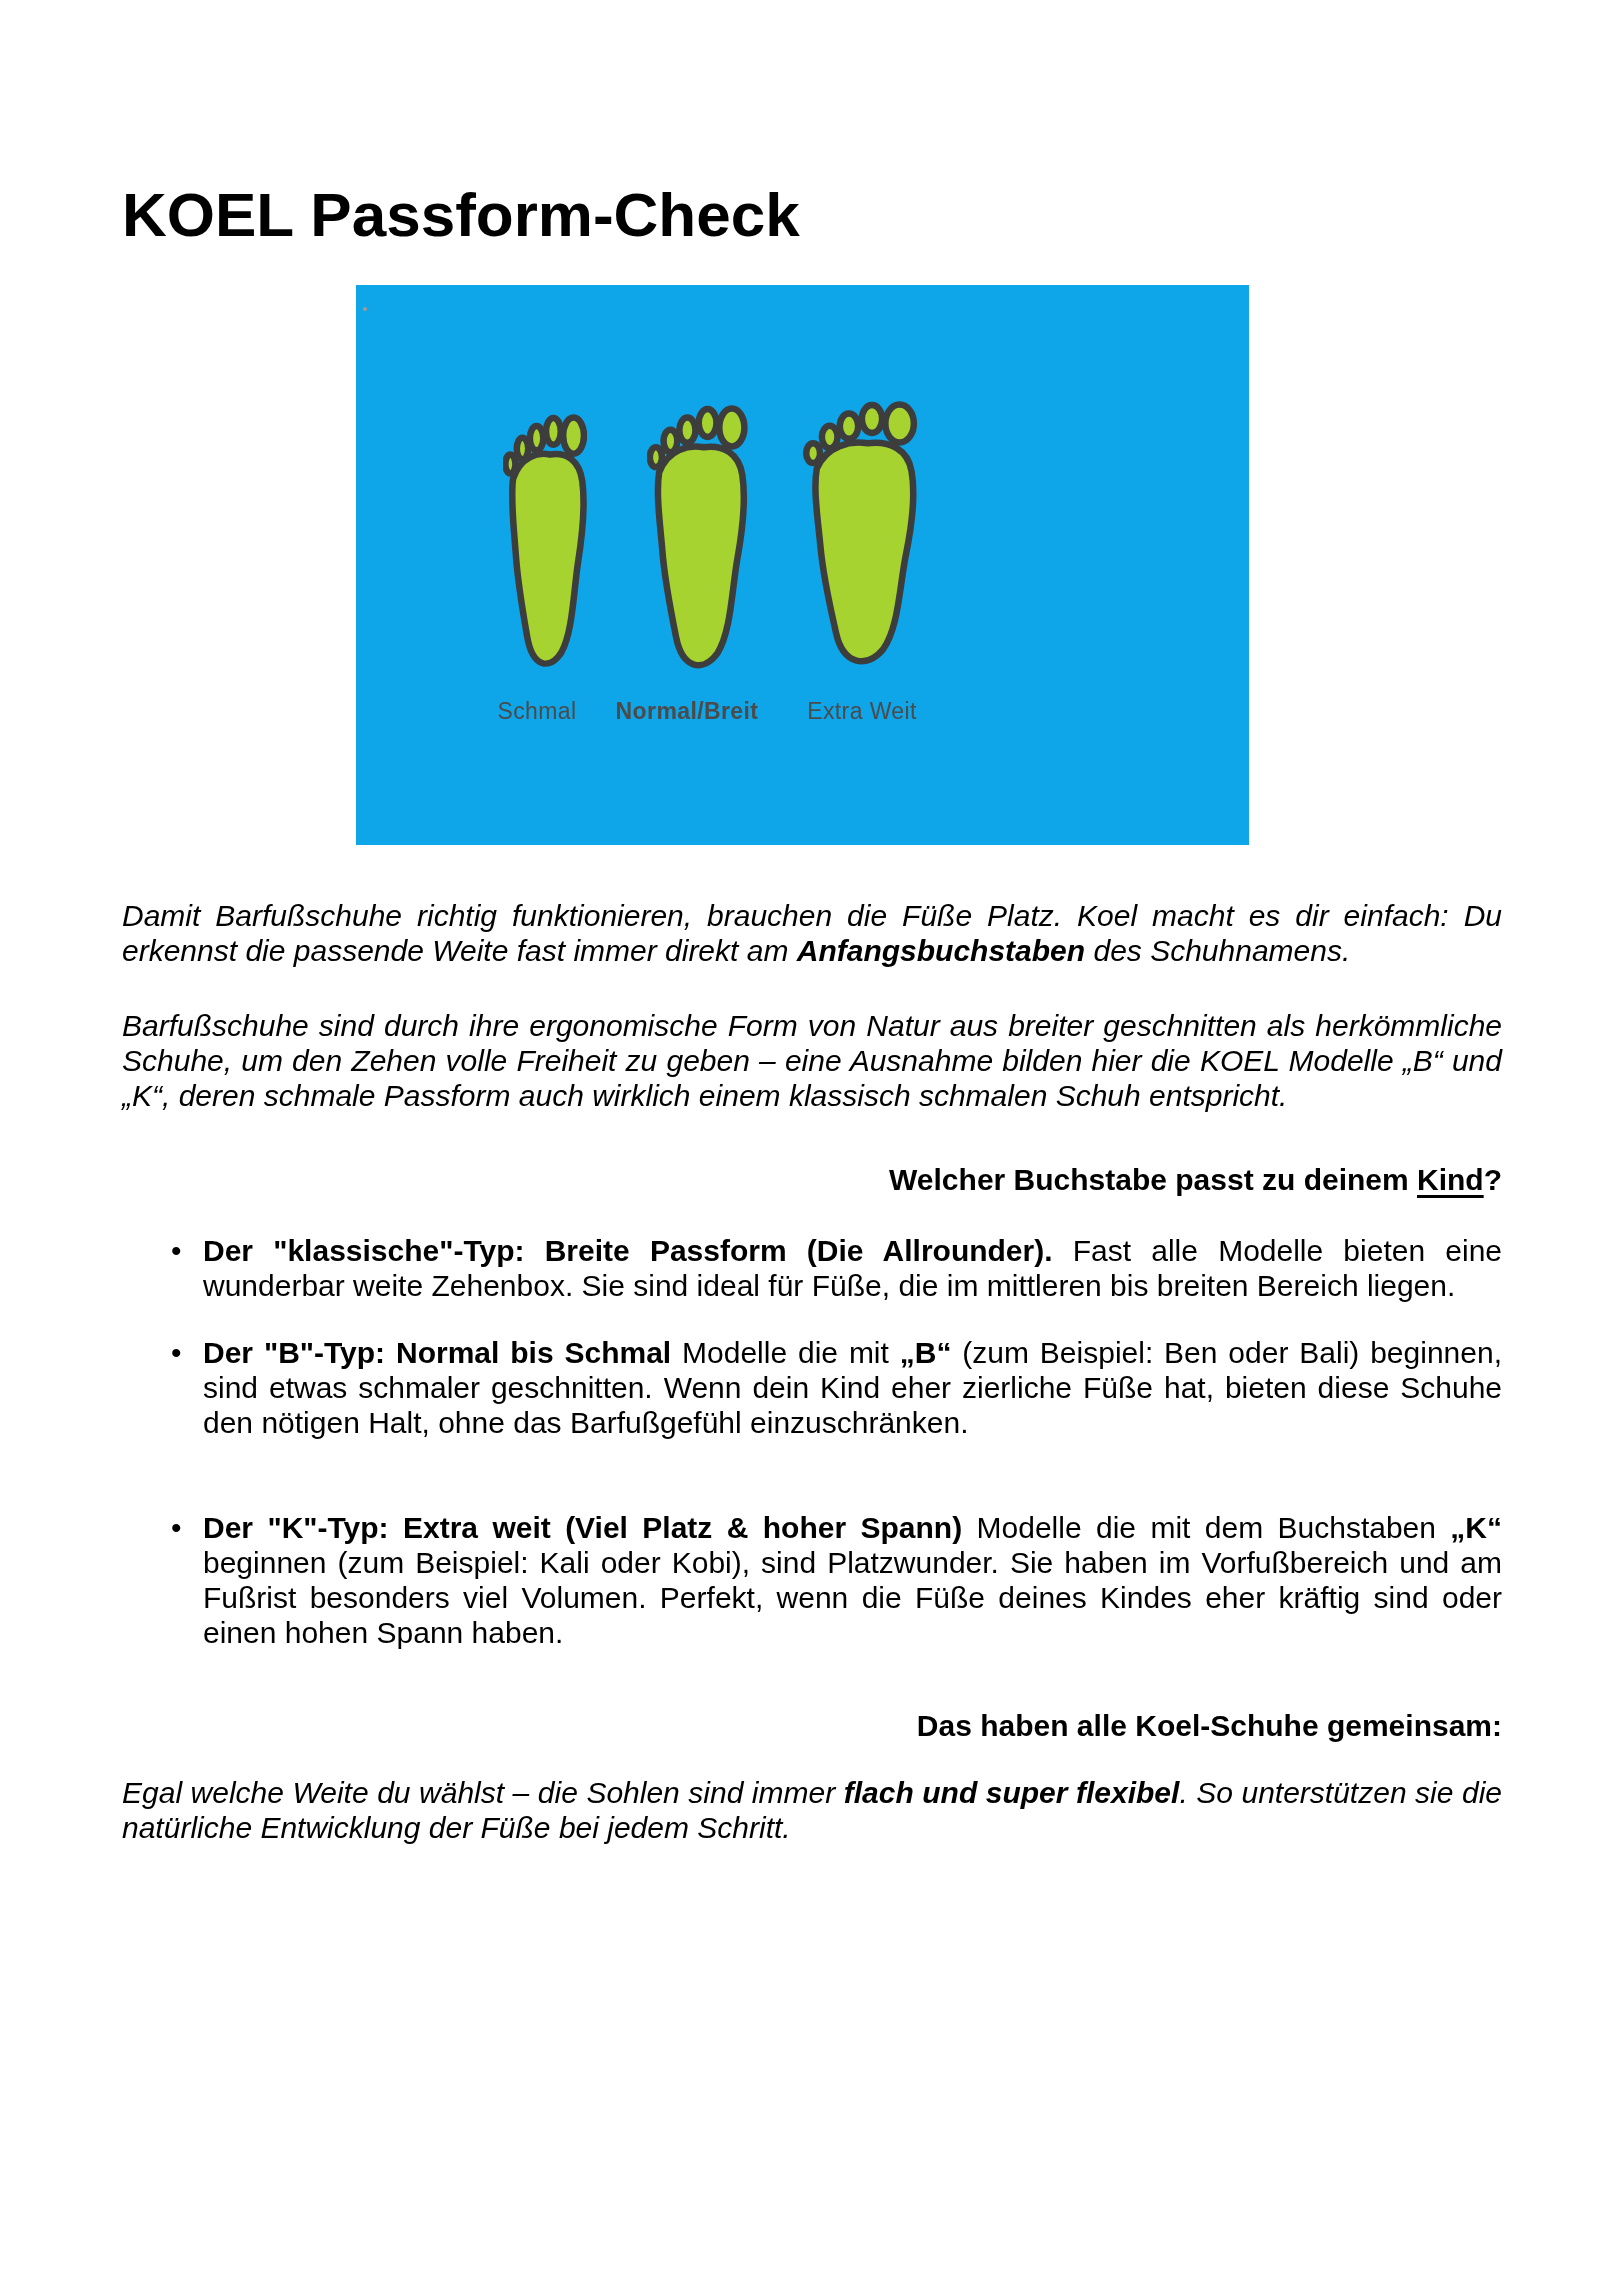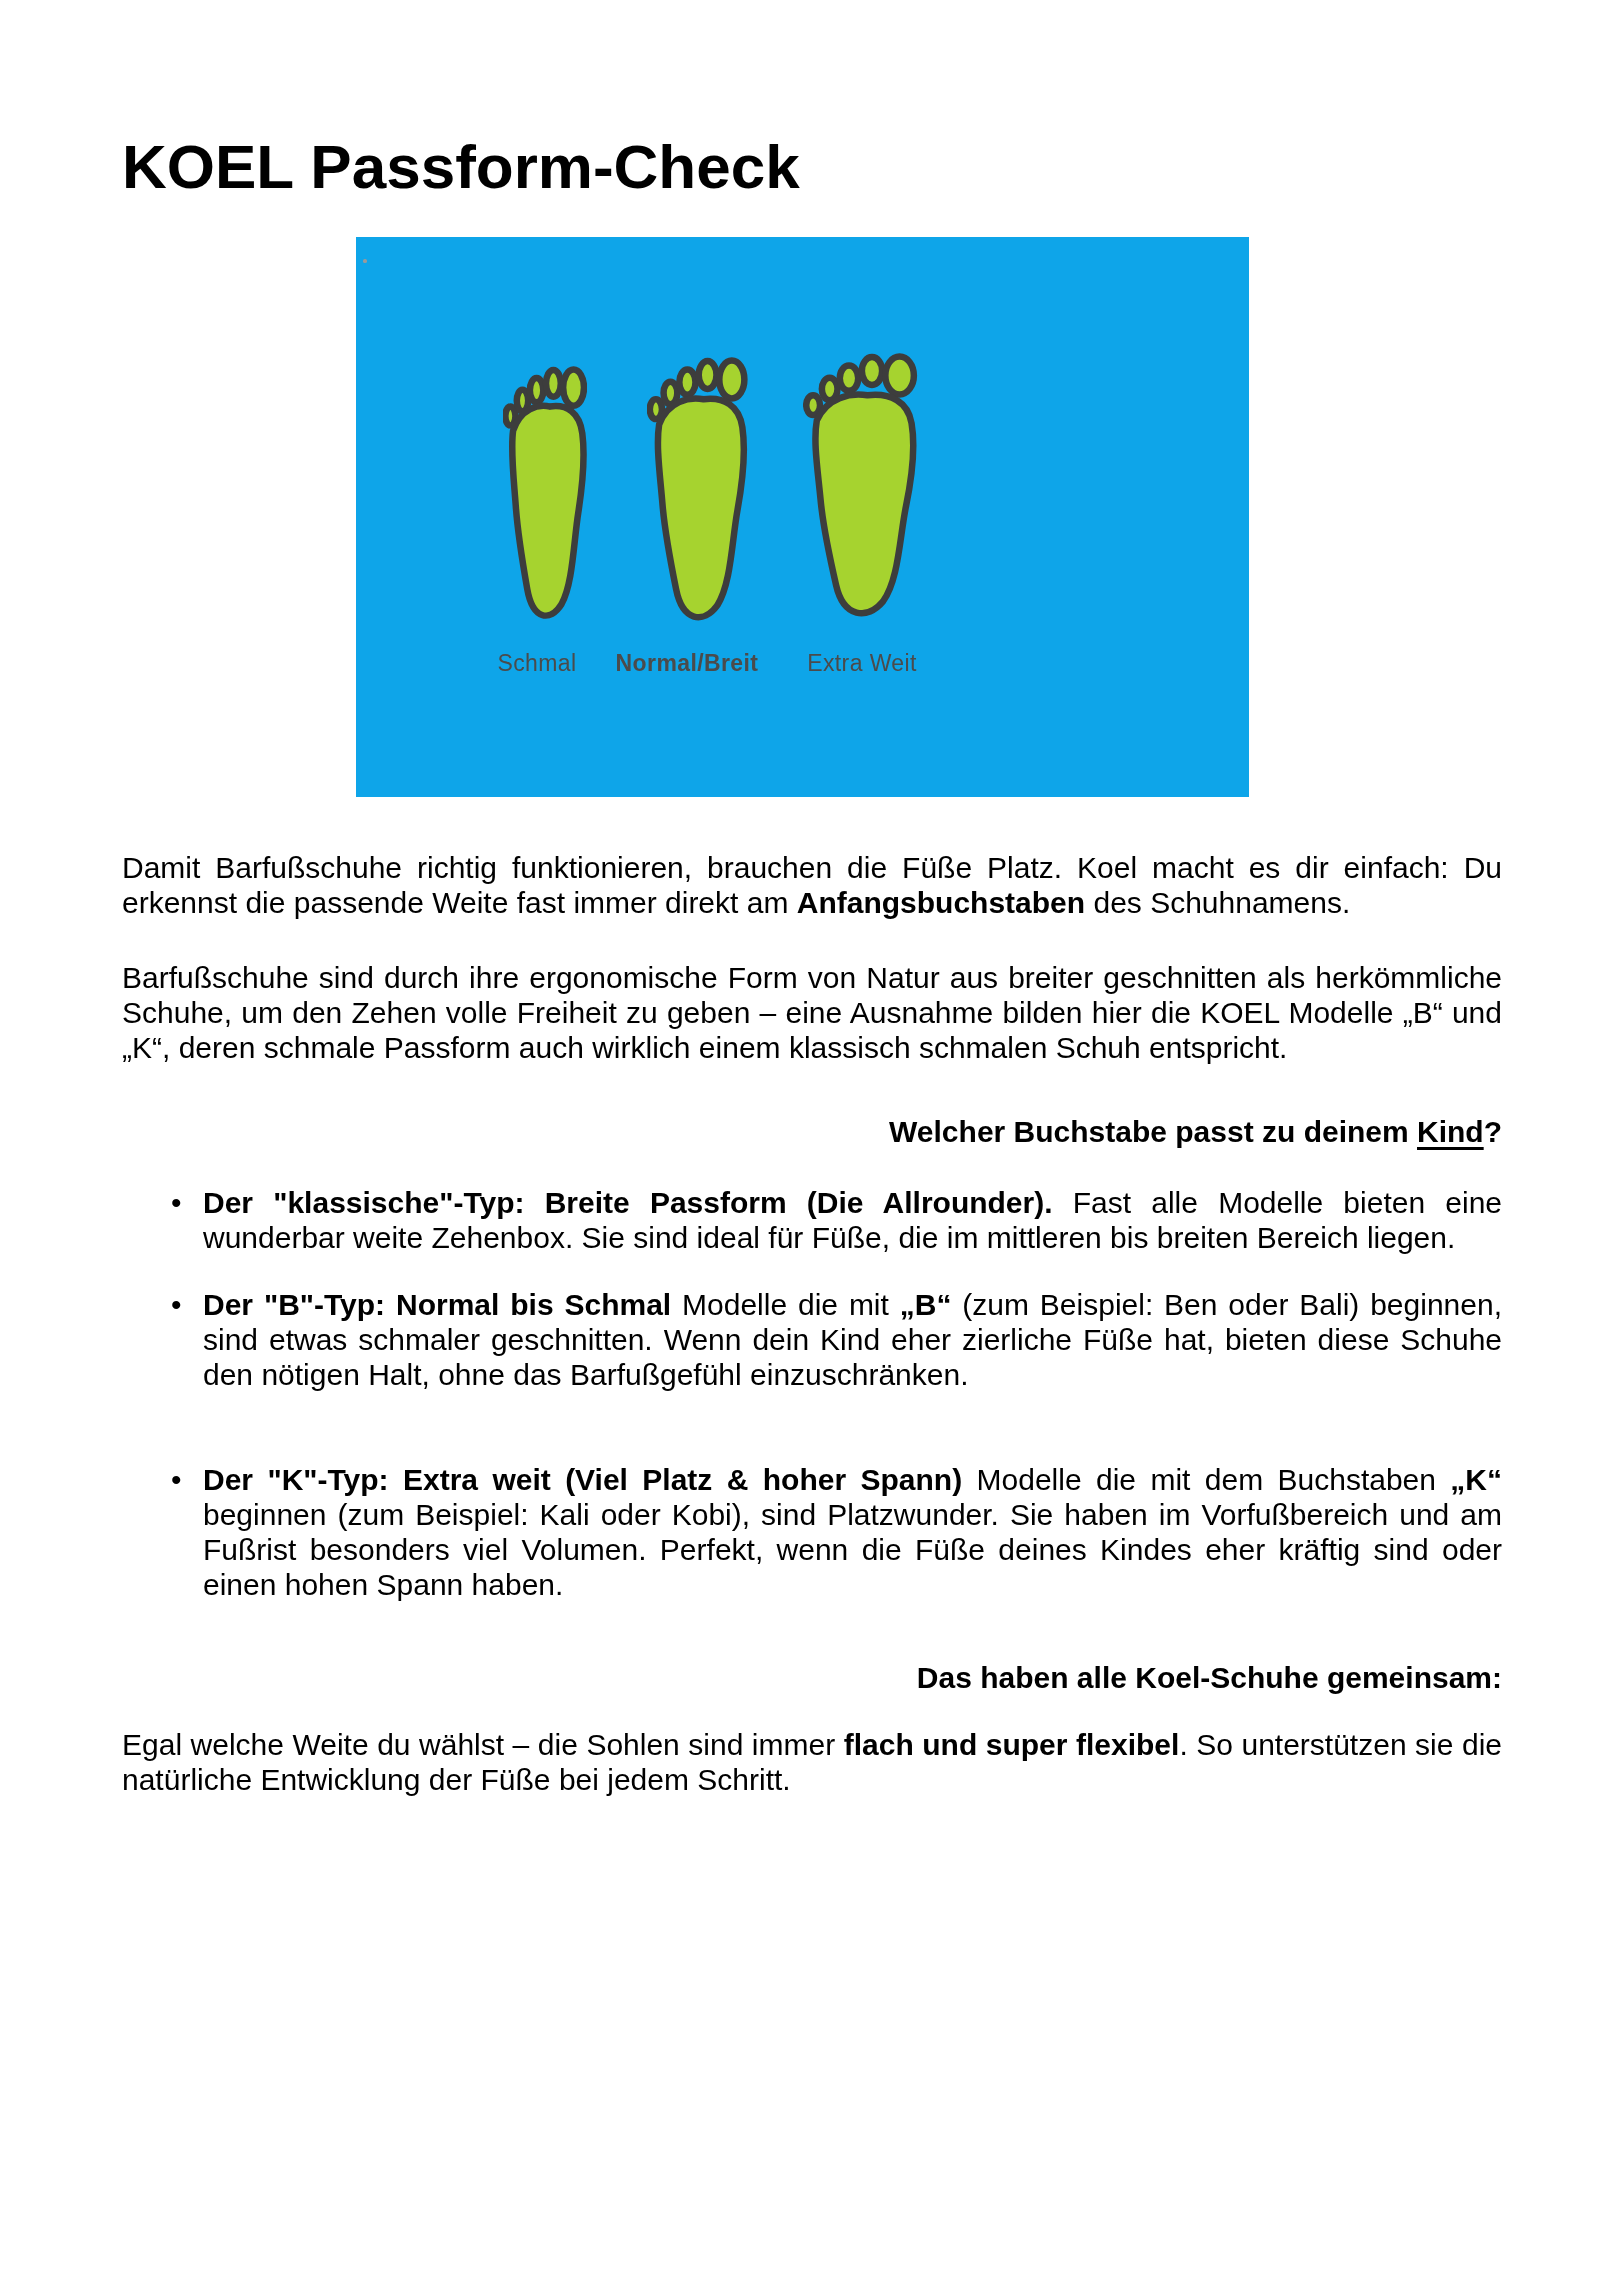--- a/index.html
+++ b/index.html
@@ -4,21 +4,21 @@
 <style>
   html,body{margin:0;padding:0;background:#ffffff;}
   .page{
     position:relative;
     width:1624px;height:2296px;
     background:#ffffff;
     font-family:"Liberation Sans", sans-serif;
     color:#000;
     overflow:hidden;
   }
-  .doc{padding:0 122px;}
+  .doc{padding:0 122px;margin-top:48px;}
 
   h1.title{
     margin:0;
     padding-top:131px;
     font-size:62px;
     line-height:1.15;
     font-weight:bold;
     letter-spacing:0;
   }
 
@@ -60,20 +60,21 @@
     margin:27.5px 0 0 0;
     font-size:37px;
     line-height:1.2;
     font-weight:bold;
   }
   p.body{
     margin:40px 0 0 0;
     font-size:30px;
     line-height:35px;
     text-align:justify;
+    font-style:italic;
   }
   p.body.first{margin-top:53px;}
   h3.sub{
     margin:49px 0 0 0;
     font-size:30px;
     line-height:35px;
     font-weight:bold;
     text-align:right;
   }
   h3.sub.exceptions{margin-top:54px;}

